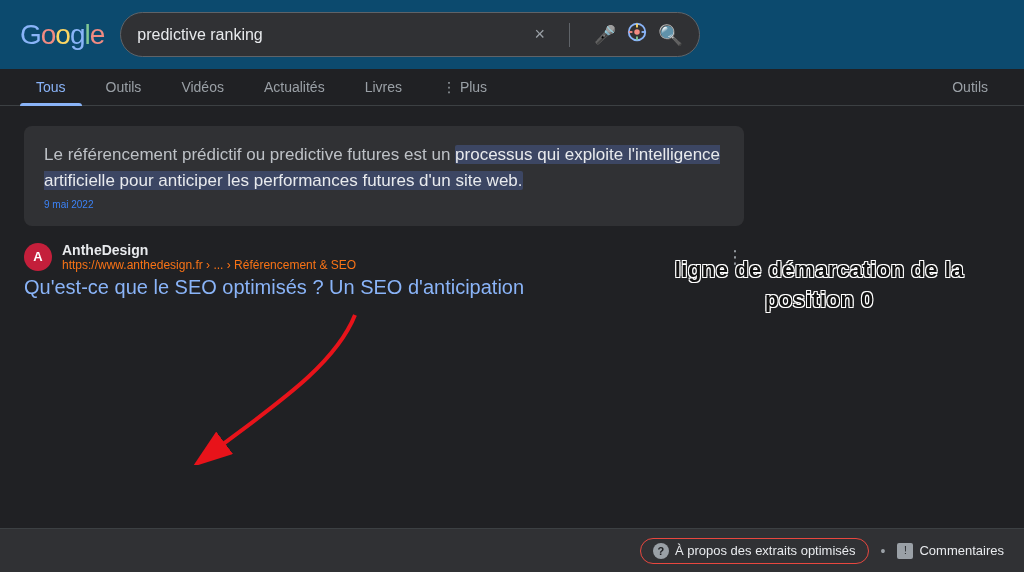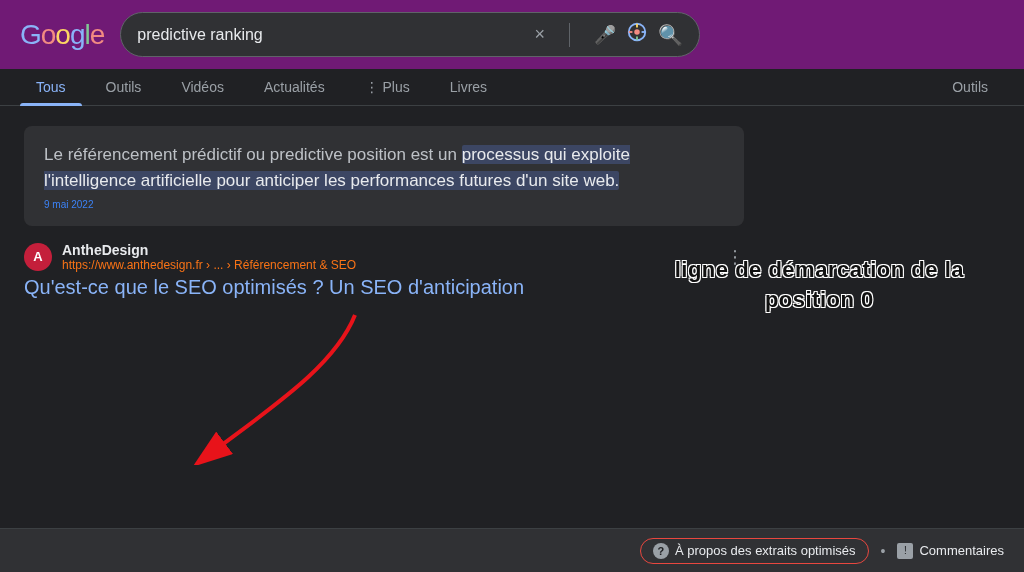--- a/index.html
+++ b/index.html
@@ -13,21 +13,21 @@
       overflow: hidden;
       position: relative;
     }
 
     
     .header {
       display: flex;
       align-items: center;
       padding: 12px 20px;
       gap: 16px;
-      background: #701a75;
+      background: #0c4a6e;
     }
 
     .google-logo {
       font-size: 28px;
       font-weight: 400;
       letter-spacing: -1px;
       color: #e8eaed;
       flex-shrink: 0;
     }
     .google-logo .g-blue { color: #8ab4f8; }
@@ -343,31 +343,31 @@
       <span class="search-icon">🔍</span>
     </div>
   </div>
 </div>
 
 <nav class="nav">
   <div class="nav-item active">Tous</div>
   <div class="nav-item">Outils</div>
   <div class="nav-item">Vidéos</div>
   <div class="nav-item">Actualités</div>
+  <div class="nav-item">Livres</div>
   <div class="nav-item">⋮ Plus</div>
-  <div class="nav-item">Livres</div>
   <div class="nav-spacer"></div>
   <div class="nav-tools">Outils</div>
 </nav>
 
 <div class="main">
 
   <div class="featured-snippet">
     <div class="snippet-text">
-      <span>Le référencement prédictif ou predictive position est un </span><span class="snippet-highlight">processus qui exploite l'intelligence artificielle pour anticiper les performances futures d'un site web.</span>
+      <span>Le référencement prédictif ou predictive futures est un </span><span class="snippet-highlight">processus qui exploite l'intelligence artificielle pour anticiper les performances futures d'un site web.</span>
     </div>
     <div class="snippet-date">9 mai 2022</div>
   </div>
 
   <div class="result-item">
     <div class="result-source">
       <div class="result-favicon">A</div>
       <div class="result-source-info">
         <div class="result-source-name">AntheDesign</div>
         <div class="result-source-url">https://www.anthedesign.fr › ... › Référencement &amp; SEO</div>

